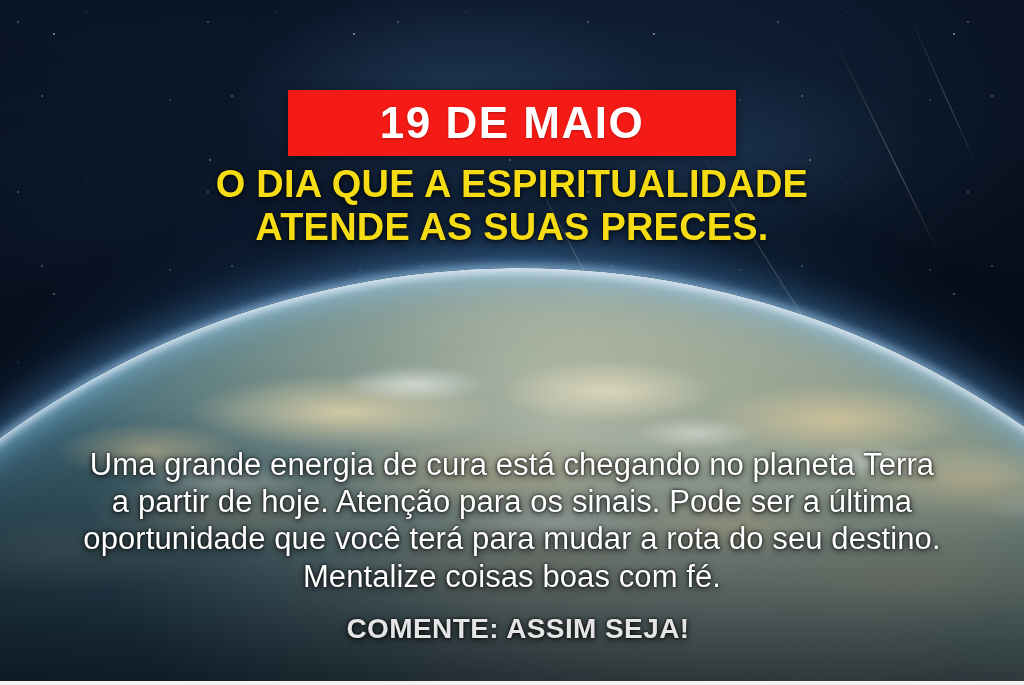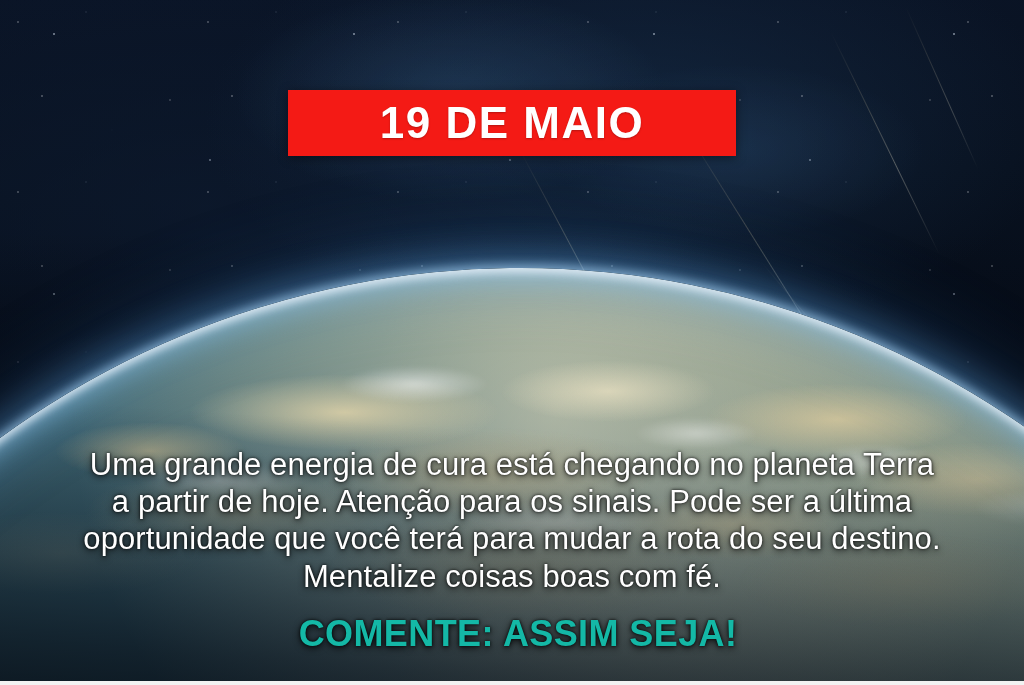--- a/index.html
+++ b/index.html
@@ -245,22 +245,22 @@
     line-height: 1.20;
     letter-spacing: 0.1px;
     text-shadow: 0 2px 7px rgba(0,0,0,0.85), 0 0 3px rgba(0,0,0,0.9);
   }
 
   .cta {
     position: absolute;
     left: 0;
     right: 0;
     top: 613px;
-    color: #14b8a6;
-    font-size: 36px;
+    color: #e5e5e5;
+    font-size: 28px;
     font-weight: bold;
     letter-spacing: 0.4px;
     text-shadow: 0 2px 7px rgba(0,0,0,0.85), 0 0 3px rgba(0,0,0,0.9);
     padding-left: 12px;
   }
 
   .bottom-strip {
     position: absolute;
     left: 0;
     right: 0;
@@ -296,20 +296,24 @@
     <div class="planet-shade"></div>
     <div class="planet-limb"></div>
   </div>
 
   <div class="content">
 
     <div class="date-banner">
       <div class="date-banner-text">19 DE MAIO</div>
     </div>
 
+    <div class="headline">
+      <span>O DIA QUE A ESPIRITUALIDADE</span>
+      <span>ATENDE AS SUAS PRECES.</span>
+    </div>
 
     <div class="body-copy">Uma grande energia de cura está chegando no planeta Terra a partir de hoje. Atenção para os sinais. Pode ser a última oportunidade que você terá para mudar a rota do seu destino. Mentalize coisas boas com fé.</div>
 
     <div class="cta">COMENTE: ASSIM SEJA!</div>
 
   </div>
 
   <div class="bottom-strip"></div>
 
 </div>

